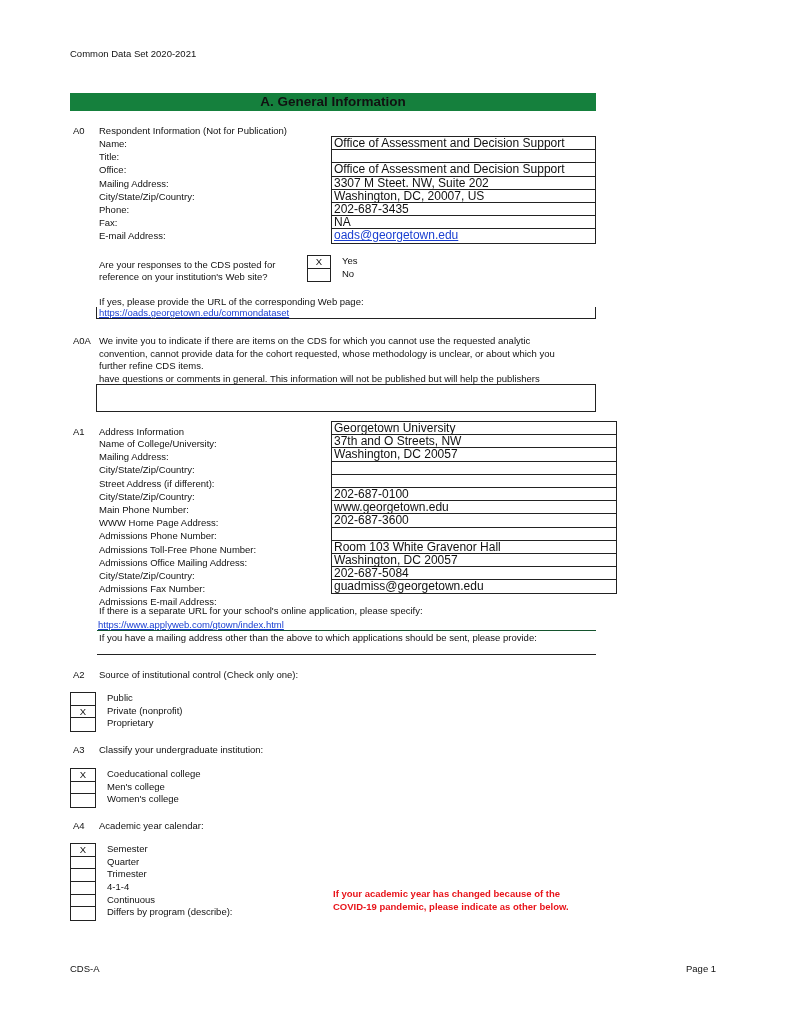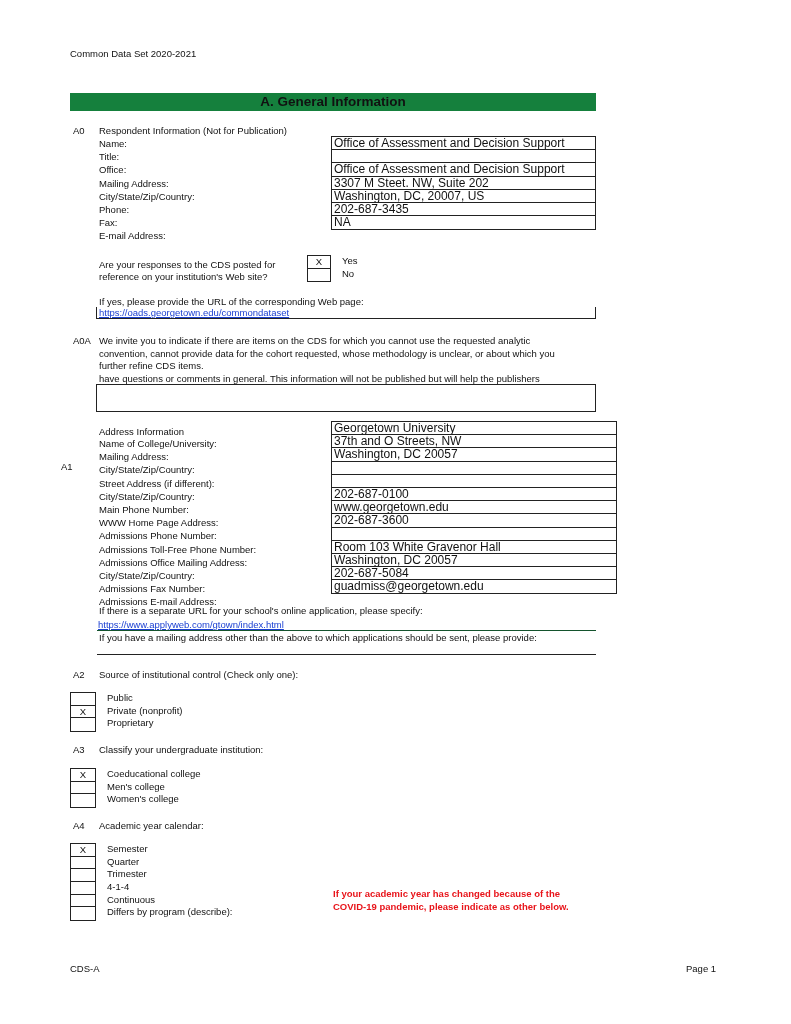--- a/index.html
+++ b/index.html
@@ -45,20 +45,21 @@
 </div>
 
 <div class="fieldbox" style="left:331px; top:136px; width:265px;">
   <div class="row">Office of Assessment and Decision Support</div>
   <div class="row"></div>
   <div class="row">Office of Assessment and Decision Support</div>
   <div class="row">3307 M Steet. NW, Suite 202</div>
   <div class="row">Washington, DC, 20007, US</div>
   <div class="row">202-687-3435</div>
   <div class="row">NA</div>
+  <div class="row"><span class="link">oads@georgetown.edu</span></div>
 </div>
 
 <div class="abs" style="left:99px; top:259px;">Are your responses to the CDS posted for</div>
 <div class="abs" style="left:99px; top:271px;">reference on your institution's Web site?</div>
 
 <div class="cb" style="left:307px; top:255px; width:24px;">
   <div>X</div>
   <div></div>
 </div>
 <div class="abs optlabels" style="left:342px; top:255px;">
@@ -73,21 +74,21 @@
 
 <div class="abs bold" style="left:73px; top:335px;">A0A</div>
 <div class="abs" style="left:99px; top:335px; line-height:12.5px;">
   <div>We invite you to indicate if there are items on the CDS for which you cannot use the requested analytic</div>
   <div>convention, cannot provide data for the cohort requested, whose methodology is unclear, or about which you</div>
   <div>further refine CDS items.</div>
   <div>have questions or comments in general. This information will not be published but will help the publishers</div>
 </div>
 <div class="abs" style="left:96px; top:384px; width:500px; height:28px; border:1px solid #222; box-sizing:border-box;"></div>
 
-<div class="abs bold" style="left:61px; top:426px;margin-top:35px;">A1</div>
+<div class="abs bold" style="left:73px; top:426px;">A1</div>
 <div class="abs bold" style="left:99px; top:426px;">Address Information</div>
 
 <div class="abs labels" style="left:99px; top:437px;">
   <div>Name of College/University:</div>
   <div>Mailing Address:</div>
   <div>City/State/Zip/Country:</div>
   <div>Street Address (if different):</div>
   <div>City/State/Zip/Country:</div>
   <div>Main Phone Number:</div>
   <div>WWW Home Page Address:</div>

